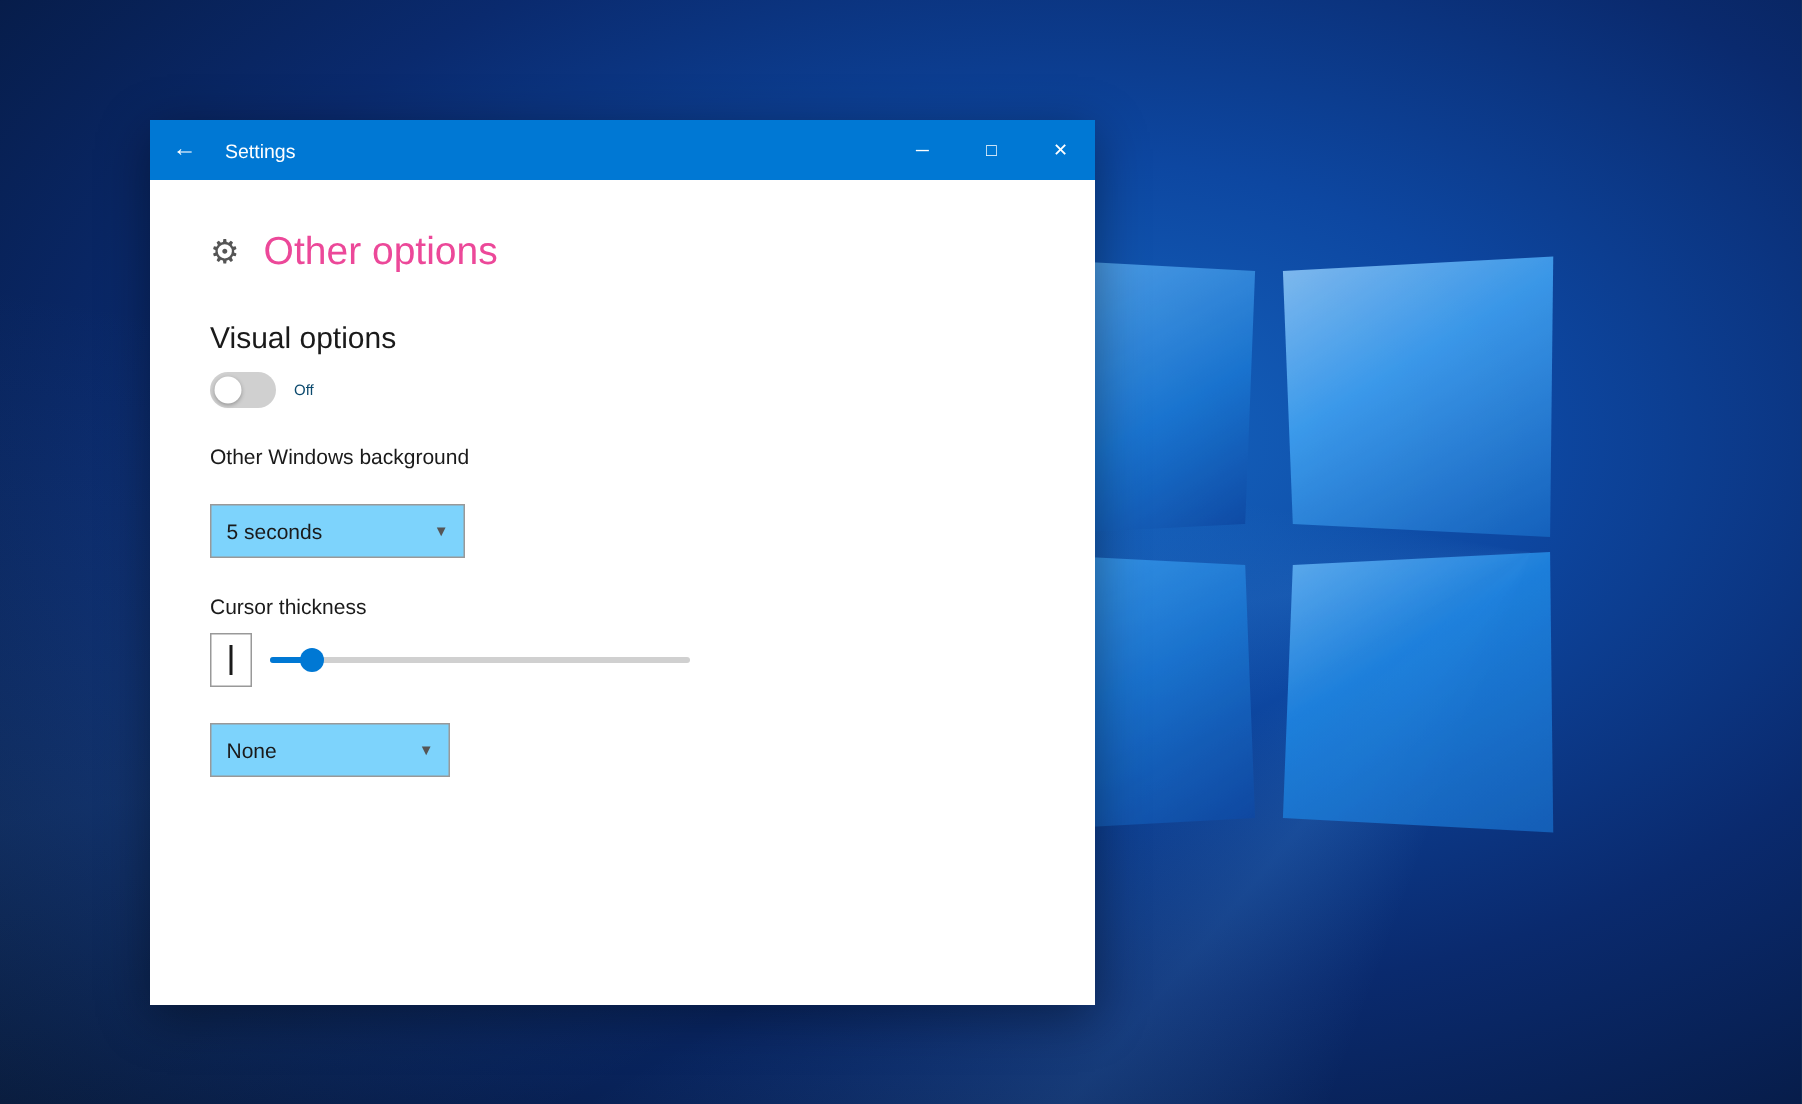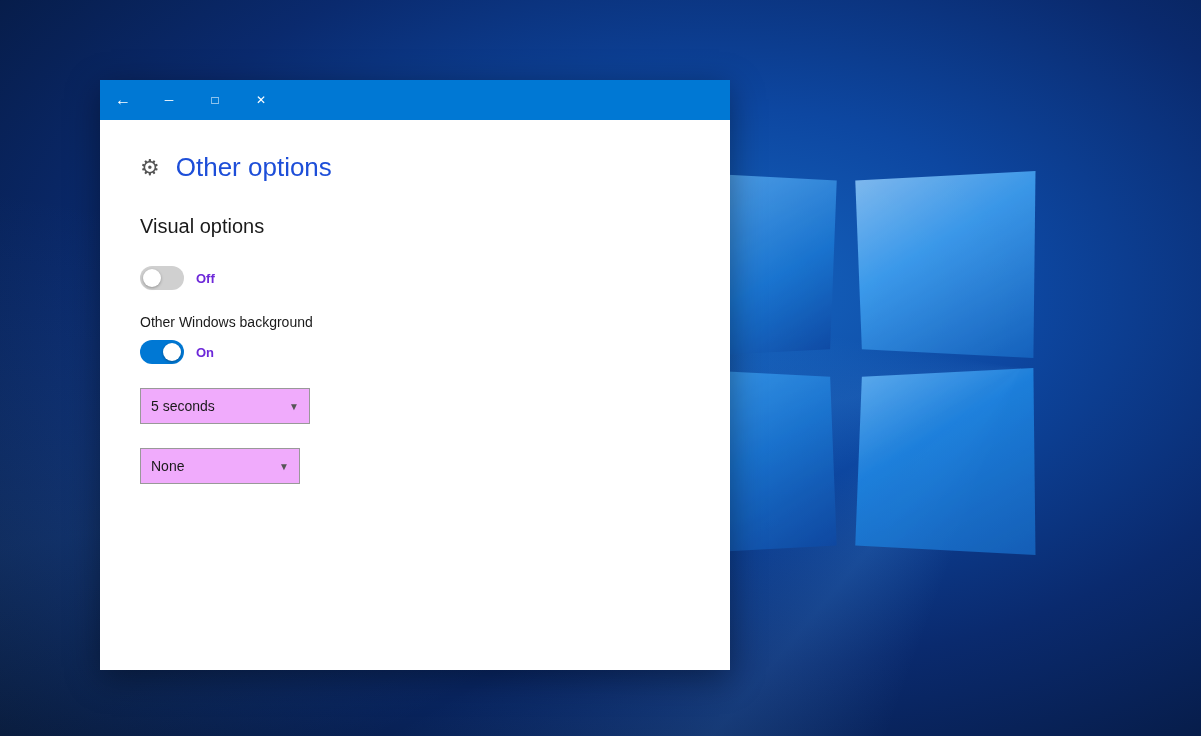--- a/index.html
+++ b/index.html
@@ -161,29 +161,29 @@
     }
 
     .page-header-icon {
       font-size: 22px;
       color: #555;
     }
 
     .page-header-title {
       font-size: 26px;
       font-weight: 300;
-      color: #1d4ed8;
+      color: #ec4899;
     }
 
     
     .section-title {
       font-size: 20px;
       font-weight: 300;
       color: #1a1a1a;
-      margin-bottom: 28px;
+      margin-bottom: 10px;
     }
 
     
     .setting-item {
       margin-bottom: 24px;
     }
 
     .setting-label {
       font-size: 14px;
       color: #1a1a1a;
@@ -235,36 +235,35 @@
 
     .toggle-track.off .toggle-thumb {
       left: 3px;
     }
 
     .toggle-track.on .toggle-thumb {
       left: 23px;
     }
 
     .toggle-state-label {
-      font-size: 13px;
-      color: #6d28d9;
-      font-weight: bold;
+      font-size: 10px;
+      color: #0c4a6e;
     }
 
     
     .dropdown {
       display: flex;
       align-items: center;
       justify-content: space-between;
       width: 170px;
       height: 36px;
       border: 1px solid #999;
       padding: 0 10px;
       cursor: pointer;
-      background: #f0abfc;
+      background: #7dd3fc;
       font-size: 14px;
       color: #1a1a1a;
     }
 
     .dropdown-arrow {
       font-size: 10px;
       color: #555;
     }
 
     
@@ -358,20 +357,21 @@
     <div class="pane pane-br"></div>
   </div>
 </div>
 
 <div class="settings-window">
 
   <div class="title-bar">
     <div class="title-bar-back">
       <span>←</span>
     </div>
+    <div class="title-bar-title">Settings</div>
     <div class="title-bar-controls">
       <button class="title-bar-btn">
         <span>─</span>
       </button>
       <button class="title-bar-btn">
         <span>□</span>
       </button>
       <button class="title-bar-btn close">
         <span>✕</span>
       </button>
@@ -393,37 +393,43 @@
           <div class="toggle-track off">
             <div class="toggle-thumb"></div>
           </div>
         </div>
         <span class="toggle-state-label">Off</span>
       </div>
     </div>
 
     <div class="setting-item">
       <span class="setting-label">Other Windows background</span>
-      <div class="toggle-row">
-        <div class="toggle">
-          <div class="toggle-track on">
-            <div class="toggle-thumb"></div>
-          </div>
-        </div>
-        <span class="toggle-state-label">On</span>
-      </div>
     </div>
 
     <div class="setting-item">
       <div class="dropdown">
         <span>5 seconds</span>
         <span class="dropdown-arrow">▼</span>
       </div>
     </div>
 
+    <div class="setting-item">
+      <span class="setting-label">Cursor thickness</span>
+      <div class="slider-row">
+        <div class="cursor-preview-box">
+          <div class="cursor-line"></div>
+        </div>
+        <div class="slider-container">
+          <div class="slider-track">
+            <div class="slider-fill"></div>
+            <div class="slider-thumb"></div>
+          </div>
+        </div>
+      </div>
+    </div>
 
     <div class="setting-item">
       <div class="dropdown dropdown-wide">
         <span>None</span>
         <span class="dropdown-arrow">▼</span>
       </div>
     </div>
 
   </div>
 </div>

